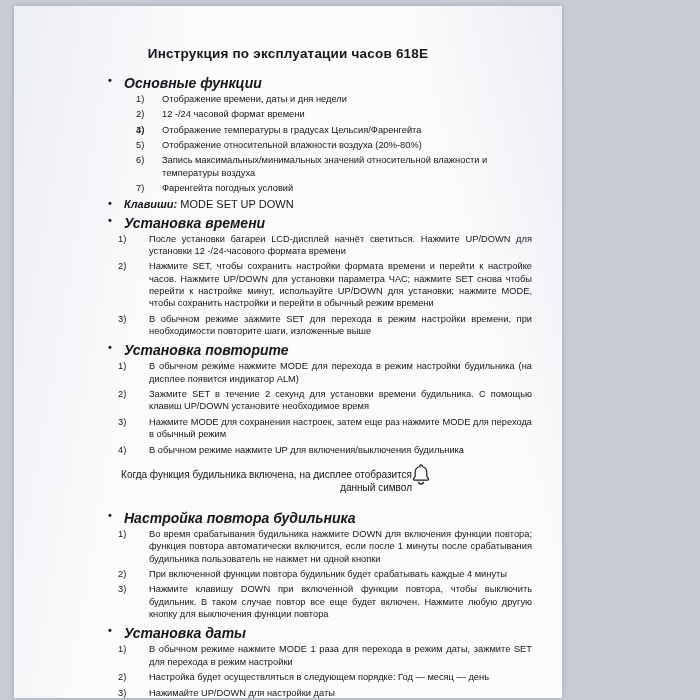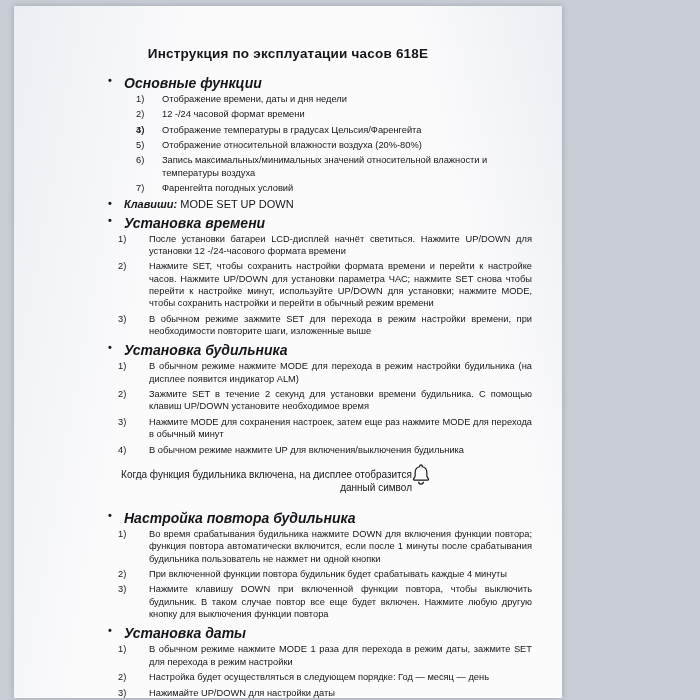--- a/index.html
+++ b/index.html
@@ -168,34 +168,34 @@
       <li class="num-item">
         <span class="marker">2)</span>
         <span class="txt">Нажмите SET, чтобы сохранить настройки формата времени и перейти к настройке часов. Нажмите UP/DOWN для установки параметра ЧАС; нажмите SET снова чтобы перейти к настройке минут, используйте UP/DOWN для установки; нажмите  MODE, чтобы сохранить настройки и перейти в обычный режим времени</span>
       </li>
       <li class="num-item">
         <span class="marker">3)</span>
         <span class="txt">В обычном режиме зажмите SET для перехода в режим настройки времени, при необходимости повторите шаги, изложенные выше</span>
       </li>
     </ul>
 
-    <div class="section-head bulleted">Установка будильника</div>
+    <div class="section-head bulleted">Установка повторите</div>
 
     <ul class="num-list lvl-b just">
       <li class="num-item">
         <span class="marker">1)</span>
         <span class="txt">В обычном режиме нажмите MODE для перехода в режим настройки будильника (на дисплее появится индикатор ALM)</span>
       </li>
       <li class="num-item">
         <span class="marker">2)</span>
         <span class="txt">Зажмите SET в течение 2 секунд для установки времени будильника. С помощью клавиш UP/DOWN установите необходимое время</span>
       </li>
       <li class="num-item">
         <span class="marker">3)</span>
-        <span class="txt">Нажмите MODE для сохранения настроек, затем еще раз нажмите MODE для перехода в обычный минут</span>
+        <span class="txt">Нажмите MODE для сохранения настроек, затем еще раз нажмите MODE для перехода в обычный режим</span>
       </li>
       <li class="num-item">
         <span class="marker">4)</span>
         <span class="txt">В обычном режиме нажмите UP для включения/выключения будильника</span>
       </li>
     </ul>
 
     <div class="note-block">
       <span>Когда функция будильника включена, на дисплее отобразится данный символ</span>
       <span class="bell">

